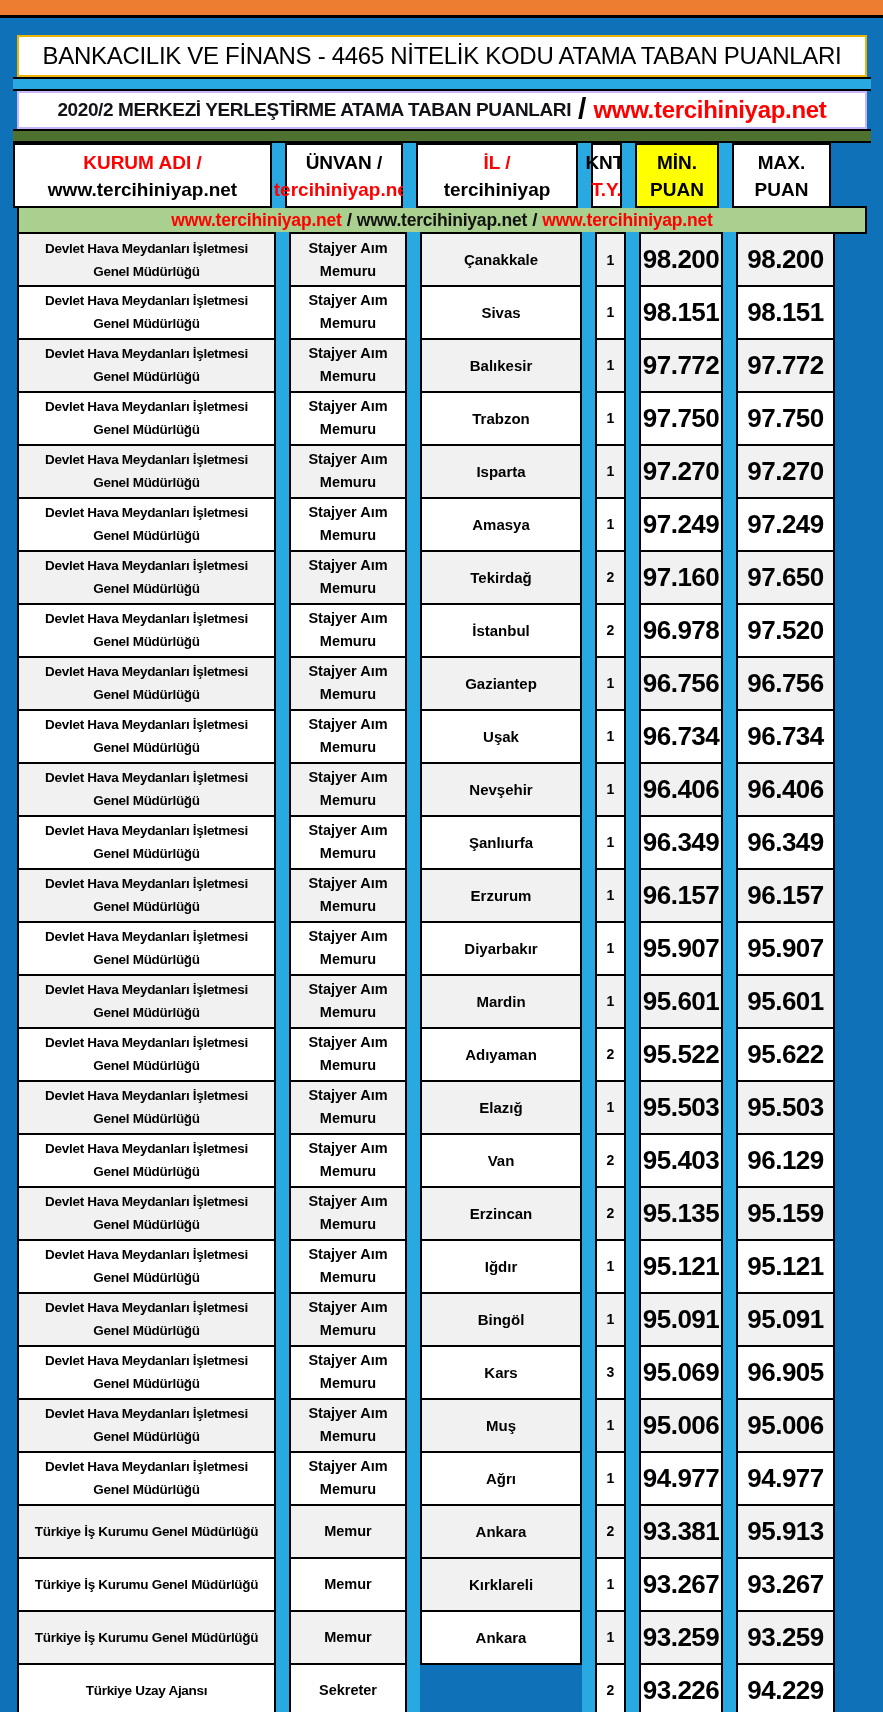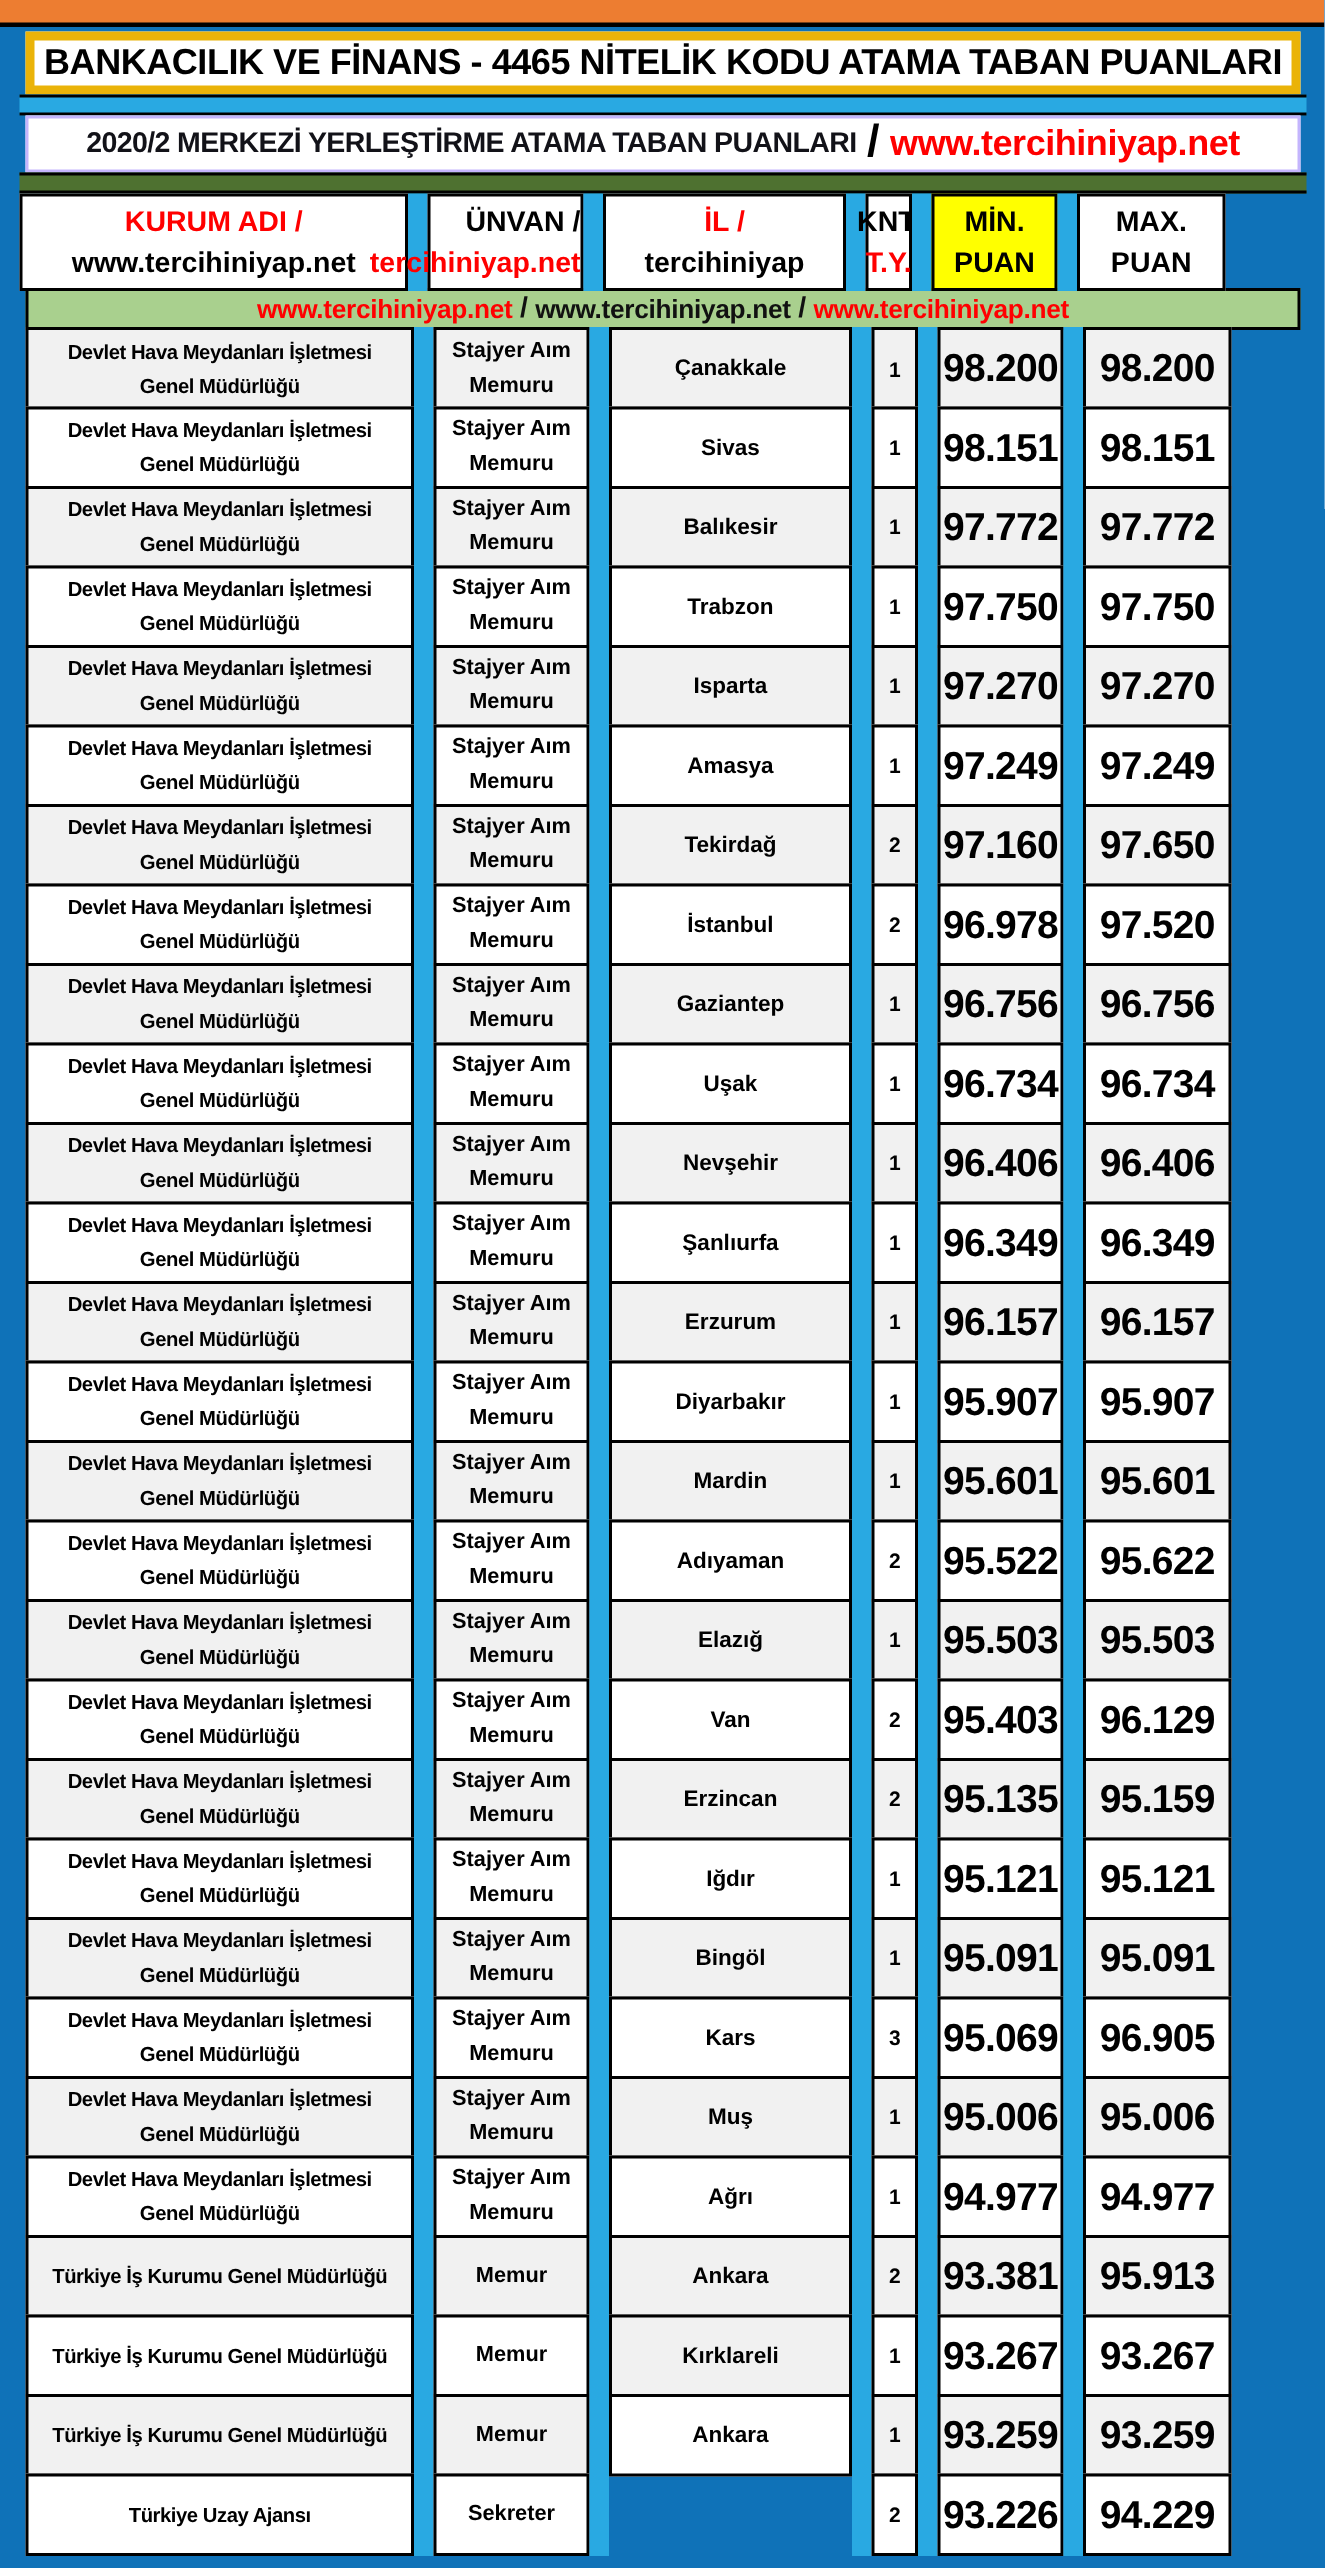--- a/index.html
+++ b/index.html
@@ -9,23 +9,23 @@
   .frame {
     position:relative; width:883px; height:1712px;
     background:#0F72B8; overflow:hidden;
     padding:0 12px 0 13px;
   }
   .orange-bar {
     height:18px; margin:0 -12px 3px -13px;
     background:#ED7D31; border-bottom:3px solid #000;
   }
   .title-box {
-    height:42px; margin:3px 4px 0; background:#FFFFFF;
-    border:6px solid #eab308; display:flex; align-items:center; justify-content:center;
-    font-weight:bold; font-size:24px; color:#000; letter-spacing:-0.3px;
+    height:42px; margin:17px 4px 0; background:#FFFFFF;
+    border:2px solid #eab308; display:flex; align-items:center; justify-content:center;
+    font-weight:normal; font-size:24px; color:#000; letter-spacing:-0.3px;
     white-space:nowrap;
   }
   .cyan-strip {
     height:14px; background:#29A9E2;
     border-top:2px solid #000; border-bottom:2px solid #000;
   }
   .subtitle-box {
     height:38px; margin:0 4px; background:#FFFFFF; border:2px solid #c4b5fd;
     display:flex; align-items:center; justify-content:center;
     font-weight:bold; white-space:nowrap;
@@ -41,21 +41,21 @@
   .hcell {
     border:2px solid #000; background:#FFFFFF; flex-shrink:0;
     display:flex; flex-direction:column; align-items:center; justify-content:center;
     font-weight:bold; font-size:19px; line-height:27px; text-align:center;
     white-space:nowrap;
   }
   .hcell.c5 { background:#FFFF00; }
   .hgap, .vgap { width:13px; background:#29A9E2; flex-shrink:0; }
   .red  { color:#FF0000; }
   .dark { color:#000000; }
-  .w1 { width:259px; } .w2 { width:104px;align-items:flex-end; } .w3 { width:162px; }
+  .w1 { width:259px; } .w2 { width:118px; } .w3 { width:162px; }
   .w4 { width:31px; }  .w5 { width:84px; } .w6 { width:99px; }
 
   .watermark-row {
     height:28px; margin:-2px 4px 0; background:#A9D08E; border:2px solid #000;
     display:flex; align-items:center; justify-content:center;
     font-weight:bold; font-size:17.5px; white-space:nowrap; letter-spacing:-0.2px;
   }
   .wm-sep { color:#111; margin:0 5px; font-size:19px; }
   .wm-red { color:#FF0000; }
   .wm-dark { color:#111; }

